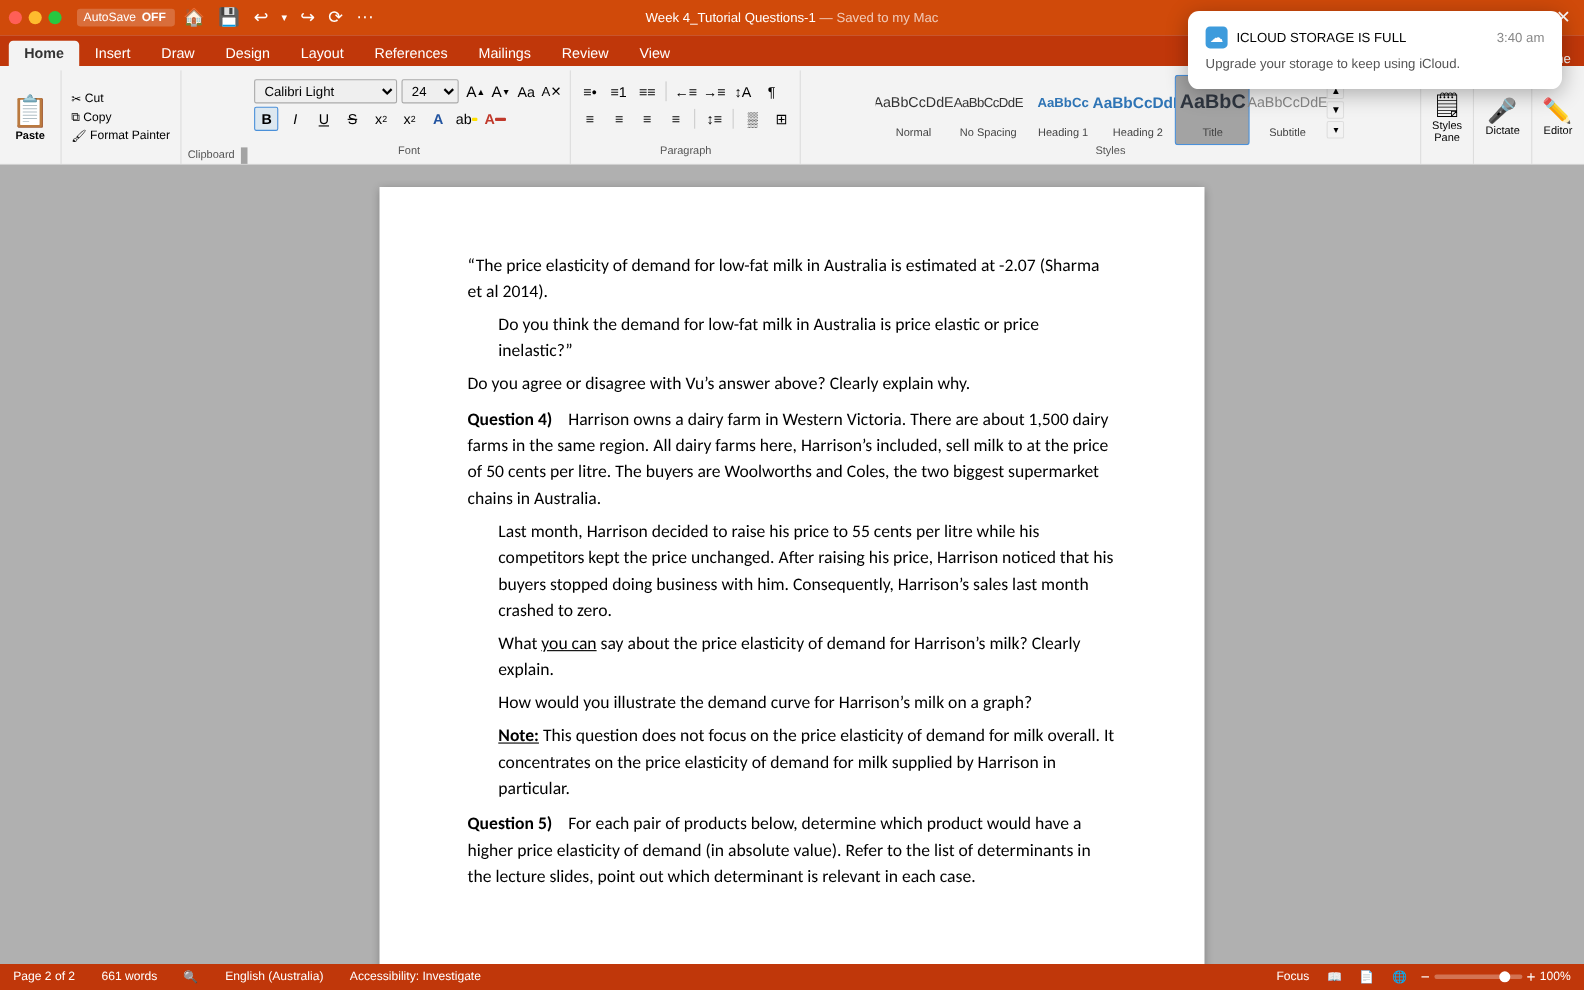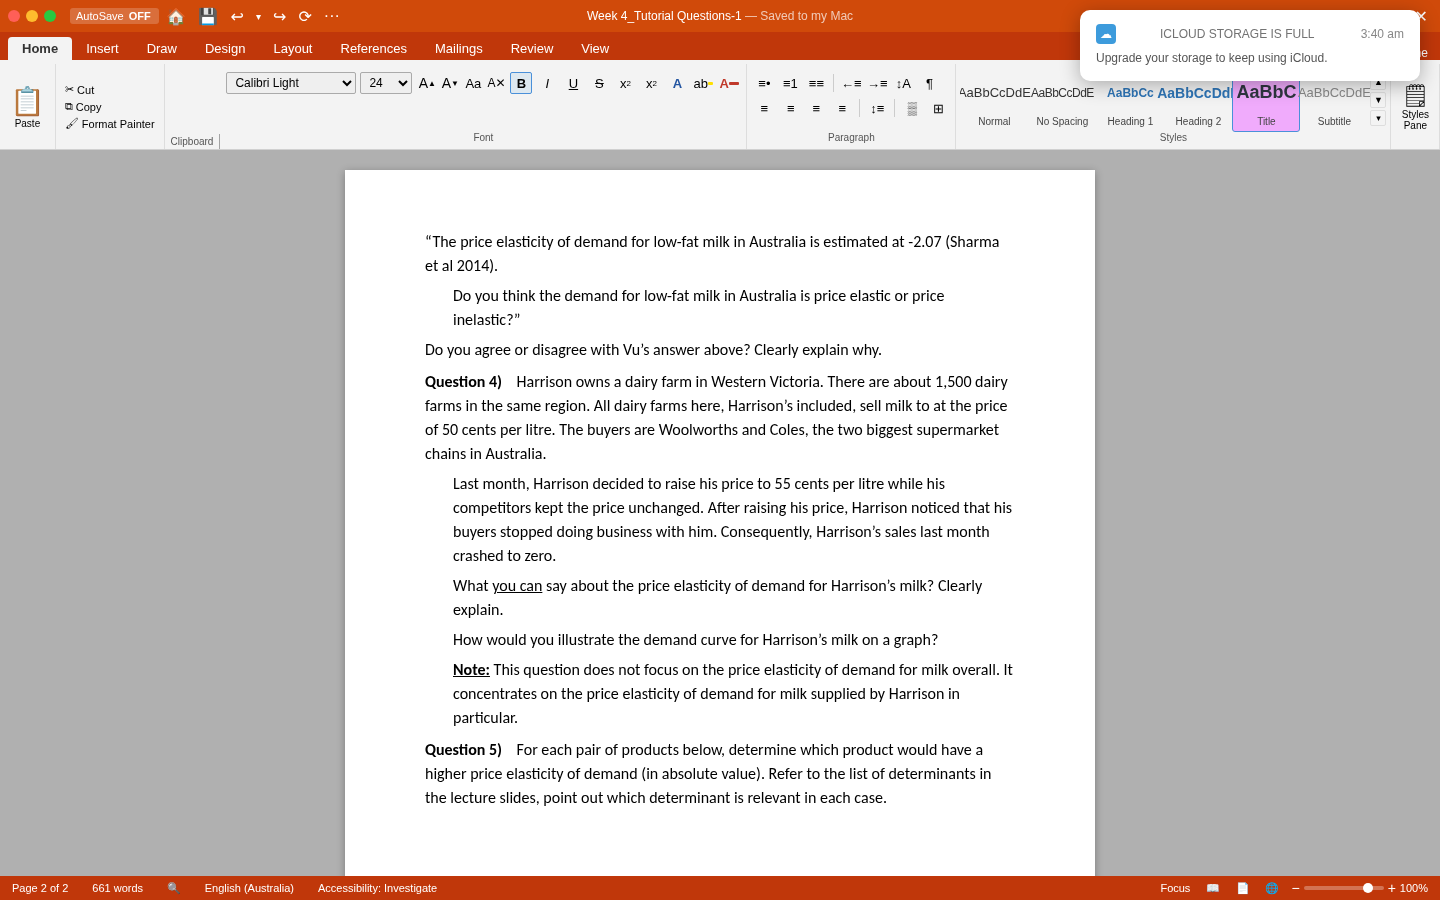--- a/index.html
+++ b/index.html
@@ -79,21 +79,21 @@
     .font-btn-b { font-weight: bold; }
     .font-btn-i { font-style: italic; }
     .font-btn-u { text-decoration: underline; }
     .font-btn-s { text-decoration: line-through; }
     .color-dot { width: 14px; height: 3px; border-radius: 1px; }
     .style-box {
       width: 68px; height: 64px; border: 1px solid transparent; border-radius: 3px;
       cursor: pointer; display: flex; flex-direction: column; align-items: center; justify-content: flex-end;
       padding-bottom: 4px; flex-shrink: 0;
     }
-    .style-box.selected { border-color: #4a90d9; background: #f0abfc; }
+    .style-box.selected { border-color: #4a90d9; background: #a3a3a3; }
     .style-box .preview { flex: 1; display: flex; align-items: center; justify-content: center; width: 100%; }
     .style-box .style-label { font-size: 10px; color: #444; }
     .style-normal { font-size: 13px; color: #333; }
     .style-nospace { font-size: 12px; color: #333; letter-spacing: -0.5px; }
     .style-h1 { font-size: 12px; color: #2e74b5; font-weight: bold; }
     .style-h2 { font-size: 14px; color: #2e74b5; font-weight: bold; }
     .style-title { font-size: 18px; color: #2f3640; font-weight: bold; }
     .style-subtitle { font-size: 13px; color: #888; }
 
     
@@ -152,21 +152,21 @@
       background: white;
       border-radius: 10px;
       box-shadow: 0 4px 20px rgba(0,0,0,0.3);
       padding: 14px 16px;
       z-index: 1000;
       font-family: -apple-system, 'San Francisco', 'Helvetica Neue', Arial, sans-serif;
     }
     .notif-header { display: flex; align-items: center; justify-content: space-between; margin-bottom: 6px; }
     .notif-title-row { display: flex; align-items: center; gap: 8px; }
     .notif-icon { width: 20px; height: 20px; background: #3d9bdc; border-radius: 4px; display: flex; align-items: center; justify-content: center; color: white; font-size: 12px; }
-    .notif-app { font-size: 12px; color: #737373; margin-left: 36px; }
+    .notif-app { font-size: 12px; color: #000000; }
     .notif-time { font-size: 12px; color: #888; }
     .notif-body { font-size: 12px; color: #555; line-height: 1.4; }
 
     
     #doc-area::-webkit-scrollbar { width: 12px; }
     #doc-area::-webkit-scrollbar-track { background: #c8c8c8; }
     #doc-area::-webkit-scrollbar-thumb { background: #888; border-radius: 3px; }
   </style>
 </head>
 <body>
@@ -217,42 +217,42 @@
       <span style="font-size:12px;">💡</span> Tell me
     </span>
   </div>
 </div>
 
 <div id="ribbon">
 
   <div class="ribbon-group" style="flex-direction:row;align-items:stretch;padding:0;">
     <div style="display:flex;flex-direction:column;align-items:center;justify-content:center;padding:4px 10px;border-right:1px solid #ddd;cursor:pointer;">
       <span style="font-size:28px;">📋</span>
-      <span style="font-size:10px;">Paste</span>
+      <span style="font-size:10px;font-weight:bold;">Paste</span>
     </div>
     <div style="display:flex;flex-direction:column;justify-content:center;gap:2px;padding:4px 6px;">
       <div style="font-size:11px;cursor:pointer;padding:1px 3px;display:flex;align-items:center;gap:3px;">
         <span>✂</span>
           <span>Cut</span>
       </div>
       <div style="font-size:11px;cursor:pointer;padding:1px 3px;display:flex;align-items:center;gap:3px;">
         <span>⧉</span>
           <span>Copy</span>
       </div>
       <div style="font-size:11px;cursor:pointer;padding:1px 3px;display:flex;align-items:center;gap:3px;">
         <span>🖌</span>
           <span>Format Painter</span>
       </div>
     </div>
 
   </div>
-  <div style="font-size:10px;color:#555;text-align:center;position:relative;bottom:0;align-self:flex-end;padding:2px 6px;border-right:1px solid #a3a3a3;">Clipboard</div>
+  <div style="font-size:10px;color:#555;text-align:center;position:relative;bottom:0;align-self:flex-end;padding:2px 6px;border-right:6px solid #a3a3a3;">Clipboard</div>
 
   <div class="ribbon-group" style="padding:4px 6px;">
-    <div class="ribbon-group-content" style="flex-direction:row;align-items:flex-start;gap:3px;">
+    <div class="ribbon-group-content" style="flex-direction:column;align-items:flex-start;gap:3px;">
       <div class="font-row">
         <select class="font-select">
           <option>Calibri Light</option>
         </select>
         <select class="font-size-select">
           <option>24</option>
         </select>
         <div class="font-btns">
           <button class="font-btn" title="Grow Font" style="font-size:14px;">A<sup style="font-size:8px;">▲</sup></button>
           <button class="font-btn" title="Shrink Font" style="font-size:14px;">A<sub style="font-size:8px;">▼</sub></button>

